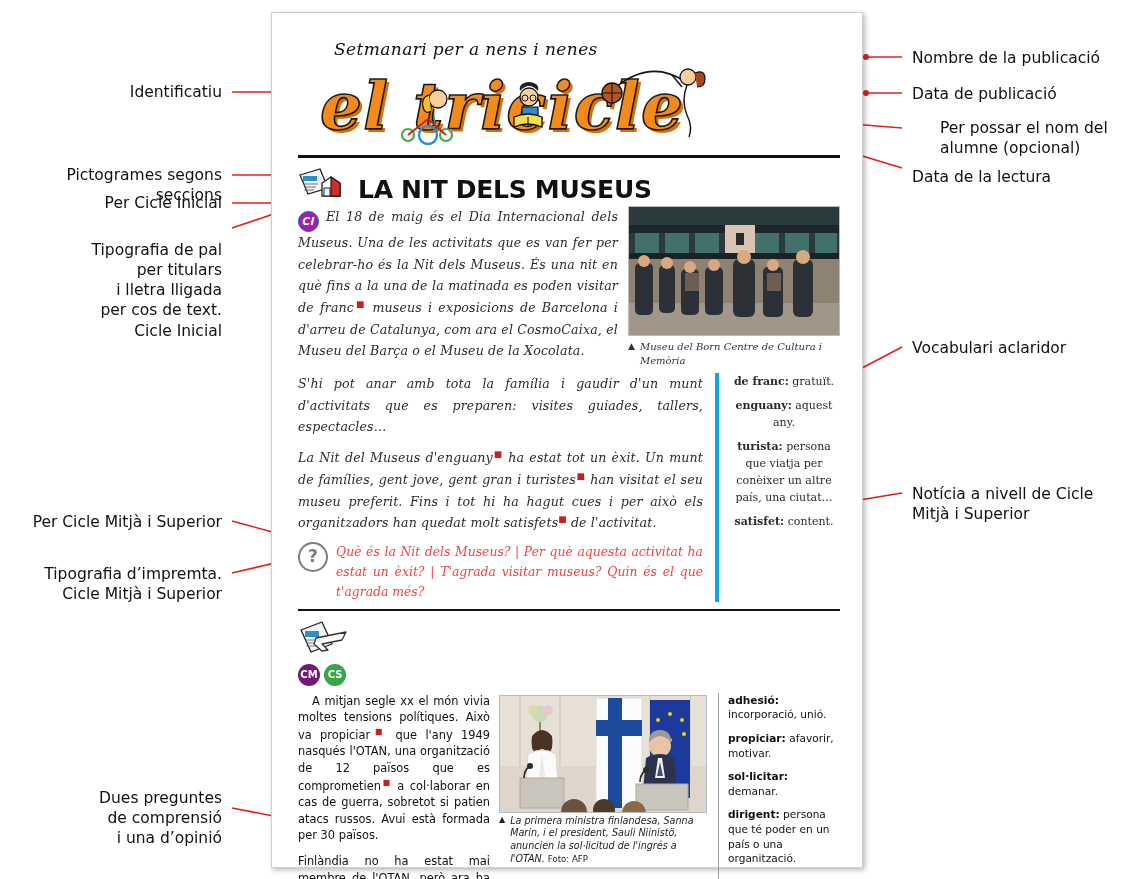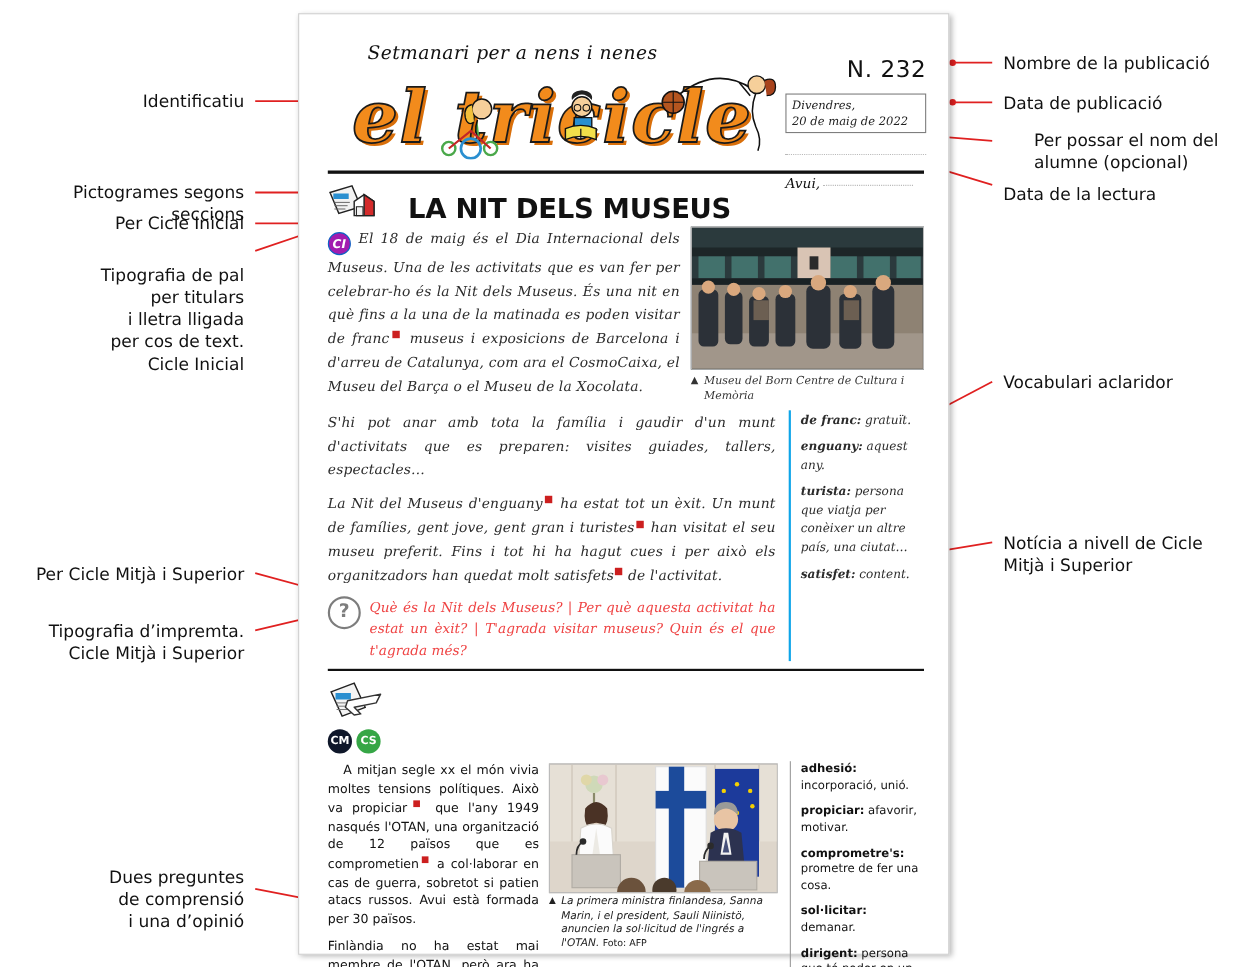--- a/index.html
+++ b/index.html
@@ -59,21 +59,21 @@
   .avui .dots{
     display:inline-block;width:82px;border-bottom:1px dotted #b9b9b9;
     vertical-align:2px;margin-left:2px;
   }
 
   .thick-rule{border-top:3px solid #111;margin:2px 0 8px 0;}
   .sep-rule{border-top:2.5px solid #111;margin:7px 0 7px 0;}
 
   
   .art{position:relative;}
-  .art-head{display:flex;align-items:flex-end;gap:25px;margin-bottom:2px;}
+  .art-head{display:flex;align-items:flex-end;gap:12px;margin-bottom:2px;}
   .pictos{width:48px;flex:0 0 48px;}
   .headline1{
     font-family:"DejaVu Sans",sans-serif;font-weight:bold;font-size:25px;
     letter-spacing:-.3px;color:#111;line-height:1;padding-bottom:2px;
   }
   .a1-body{display:flex;gap:10px;}
   .a1-left{flex:1 1 auto;position:relative;}
   .a1-right{flex:0 0 210px;}
   .cursive{
     font-family:"DejaVu Serif",serif;font-style:italic;font-size:12.6px;
@@ -90,23 +90,23 @@
     position:relative;overflow:hidden;background:#2e3a3f;
   }
   .cap{
     font-family:"DejaVu Serif",serif;font-style:italic;font-size:10px;
     color:#333;line-height:1.35;margin-top:4px;display:flex;gap:5px;
   }
   .cap .tri{color:#333;font-size:9px;line-height:1.5;}
   .a1-cols{display:flex;gap:12px;margin-top:6px;}
   .a1-main{flex:1 1 auto;}
   .a1-voc{
-    flex:0 0 112px;border-left:2px solid #0ea5e9;padding-left:9px;
-    font-family:"DejaVu Serif",serif;font-style:italic;font-size:11px;
-    color:#2b2b2b;line-height:1.55;
+    flex:0 0 112px;border-left:4px solid #0ea5e9;padding-left:9px;
+    font-family:"DejaVu Serif",serif;font-size:11px;
+    color:#2b2b2b;line-height:1.55;text-align:center;
   }
   .a1-voc .t{font-weight:bold;}
   .a1-voc p{margin:0 0 7px 0;}
   .q-block{display:flex;gap:8px;margin-top:8px;align-items:flex-start;}
   .q-mark{
     flex:0 0 26px;width:26px;height:26px;border-radius:50%;
     border:2px solid #7d7d7d;color:#7d7d7d;font-weight:bold;font-size:17px;
     text-align:center;line-height:24px;font-family:"DejaVu Sans",sans-serif;
   }
   .q-text{
@@ -244,29 +244,20 @@
         <circle cx="213" cy="40" r="9" fill="#f6cf9a" stroke="#111" stroke-width="1.3"></circle>
         <path d="M204,34 q9,-10 18,0 q2,-8 -9,-9 q-11,1 -9,9" fill="#222"></path>
         <circle cx="209" cy="41" r="3" fill="none" stroke="#111" stroke-width="1"></circle>
         <circle cx="217" cy="41" r="3" fill="none" stroke="#111" stroke-width="1"></circle>
         <path d="M206,50 h16 v16 h-16 z" fill="#2a8fd0" stroke="#111" stroke-width="1.2"></path>
         <path d="M198,60 q14,-6 28,0 l0,10 q-14,-6 -28,0 z" fill="#f2e04a" stroke="#111" stroke-width="1.3"></path>
         <path d="M212,60 v10" stroke="#111" stroke-width="1.1"></path>
       </svg>
     </div>
 
-    <div class="hdr-right">
-      <div class="issue-no">N. 232</div>
-      <div class="date-box">
-        <div>Divendres,</div>
-        <div>20 de maig de 2022</div>
-      </div>
-      <div class="name-rule"></div>
-      <div class="avui"><span>Avui,</span><span class="dots"></span></div>
-    </div>
   </div>
 
   <div class="thick-rule"></div>
 
   <div class="art">
     <div class="art-head">
       <div class="pictos">
         <svg width="46" height="34">
           <path d="M2,9 L22,3 L30,22 L10,28 Z" fill="#f2f2f2" stroke="#222" stroke-width="1.3"></path>
           <path d="M5,10 h14 v5 h-14 z" fill="#2a8fd0"></path>
@@ -358,21 +349,21 @@
   <div class="art">
     <div style="display:flex;gap:6px;">
       <div style="flex:0 0 52px;">
         <svg width="52" height="38">
           <path d="M3,12 L24,4 L34,26 L13,34 Z" fill="#f4f4f4" stroke="#222" stroke-width="1.3"></path>
           <path d="M7,13 h14 v6 h-14 z" fill="#2a8fd0"></path>
           <path d="M8,22 h14 M8,25 h12 M8,28 h10" stroke="#777" stroke-width=".9"></path>
           <path d="M18,20 L48,14 L44,22 L24,26 L30,32 L24,33 L16,26 Z" fill="#fff" stroke="#333" stroke-width="1.3" stroke-linejoin="round"></path>
         </svg>
         <div class="badges-row">
-          <div class="rb" style="background:#0f172a;">CM</div>
+          <div class="rb" style="background:#701a75;">CM</div>
           <div class="rb" style="background:#36a646;">CS</div>
         </div>
       </div>
     </div>
 
     <div class="a2-cols">
       <div class="a2-main">
         <div class="photo2">
           <svg width="208" height="118">
             <rect width="208" height="118" fill="#ded6cb"></rect>
@@ -433,21 +424,20 @@
           <p style="text-indent:14px;">A mitjan segle xx el món vivia moltes tensions polítiques. Això va propiciar<sup style="color:#cc1f1f;font-size:.7em;">■</sup> que l'any 1949 nasqués l'OTAN, una organització de 12 països que es comprometien<sup style="color:#cc1f1f;font-size:.7em;">■</sup> a col·laborar en cas de guerra, sobretot si patien atacs russos. Avui està formada per 30 països.</p>
           <p>Finlàndia no ha estat mai membre de l'OTAN, però ara ha sol·licitat entrar-hi. Té més de mil quilòmetres de frontera amb Rússia, i la guerra d'Ucraïna ha fet que els dirigents del país i els ciutadans comencin a témer atacs russos.</p>
 
         </div>
 
       </div>
 
       <div class="a2-voc">
         <p><span class="t">adhesió:</span><span> incorporació, unió.</span></p>
         <p><span class="t">propiciar:</span><span> afavorir, motivar.</span></p>
-        <p><span class="t">comprometre's:</span><span> prometre de fer una cosa.</span></p>
         <p><span class="t">sol·licitar:</span><span> demanar.</span></p>
         <p><span class="t">dirigent:</span><span> persona que té poder en un país o una organització.</span></p>
       </div>
     </div>
   </div>
 
 </div>
 </div>
 
 </body></html>

